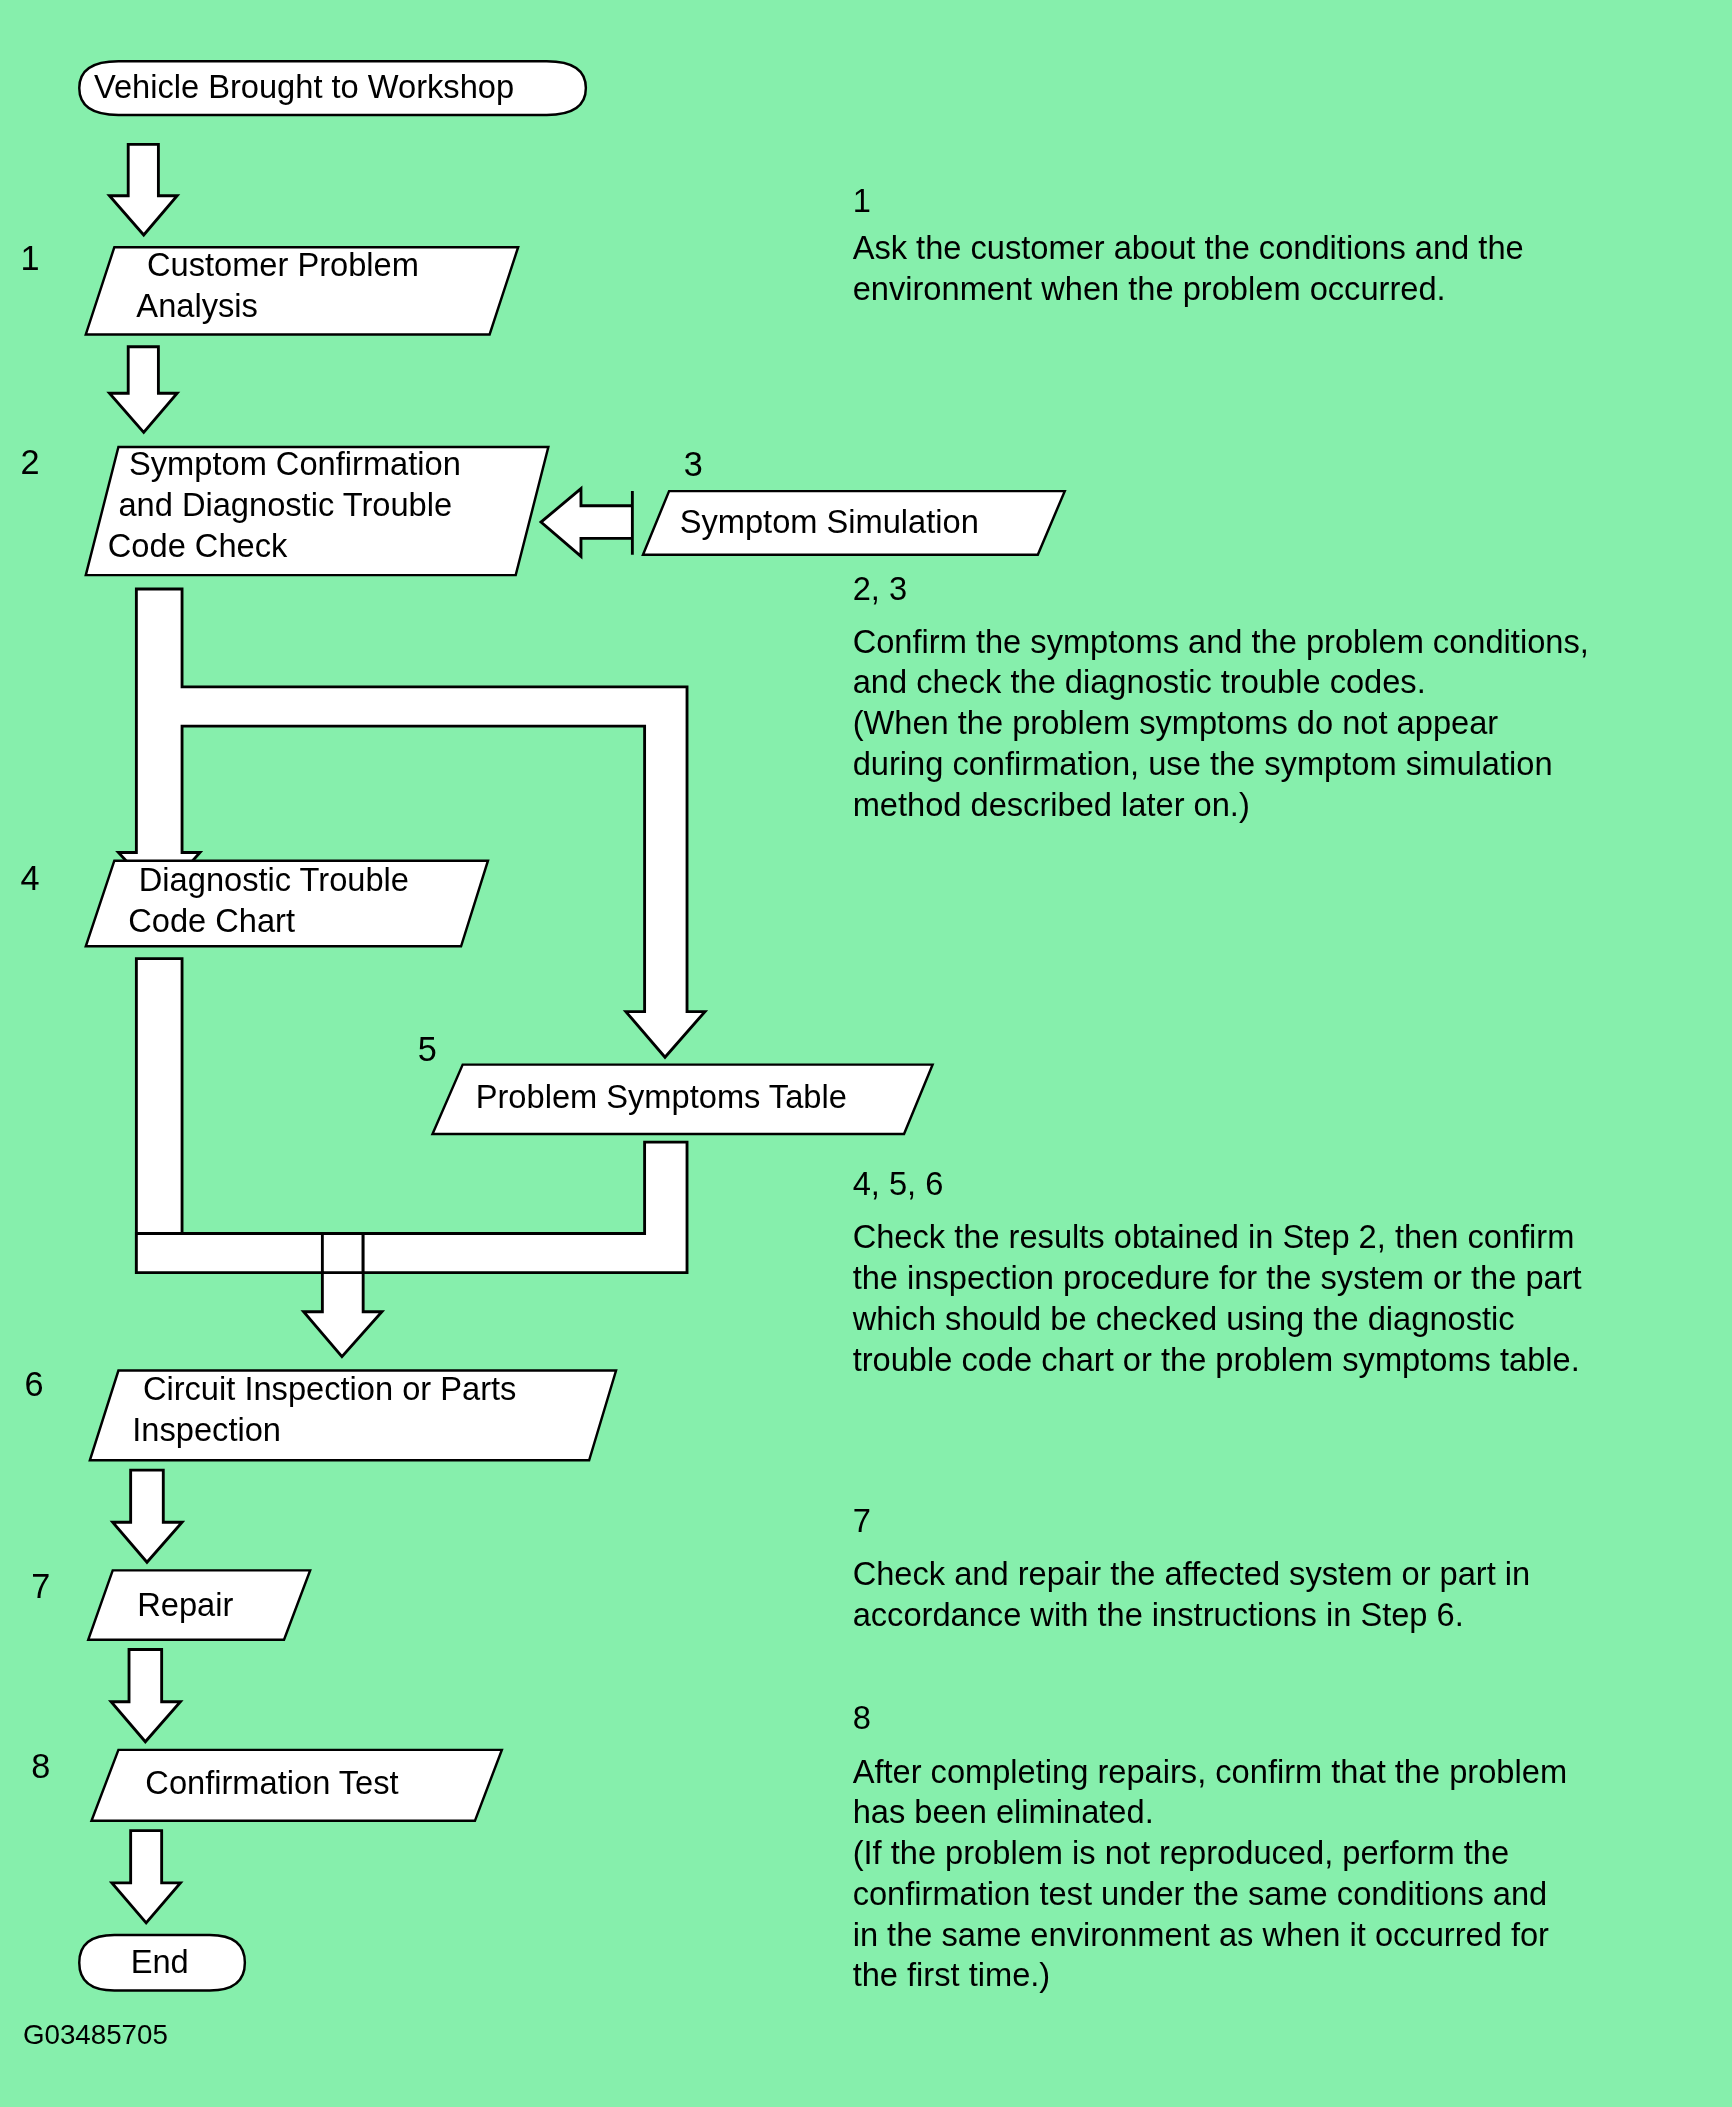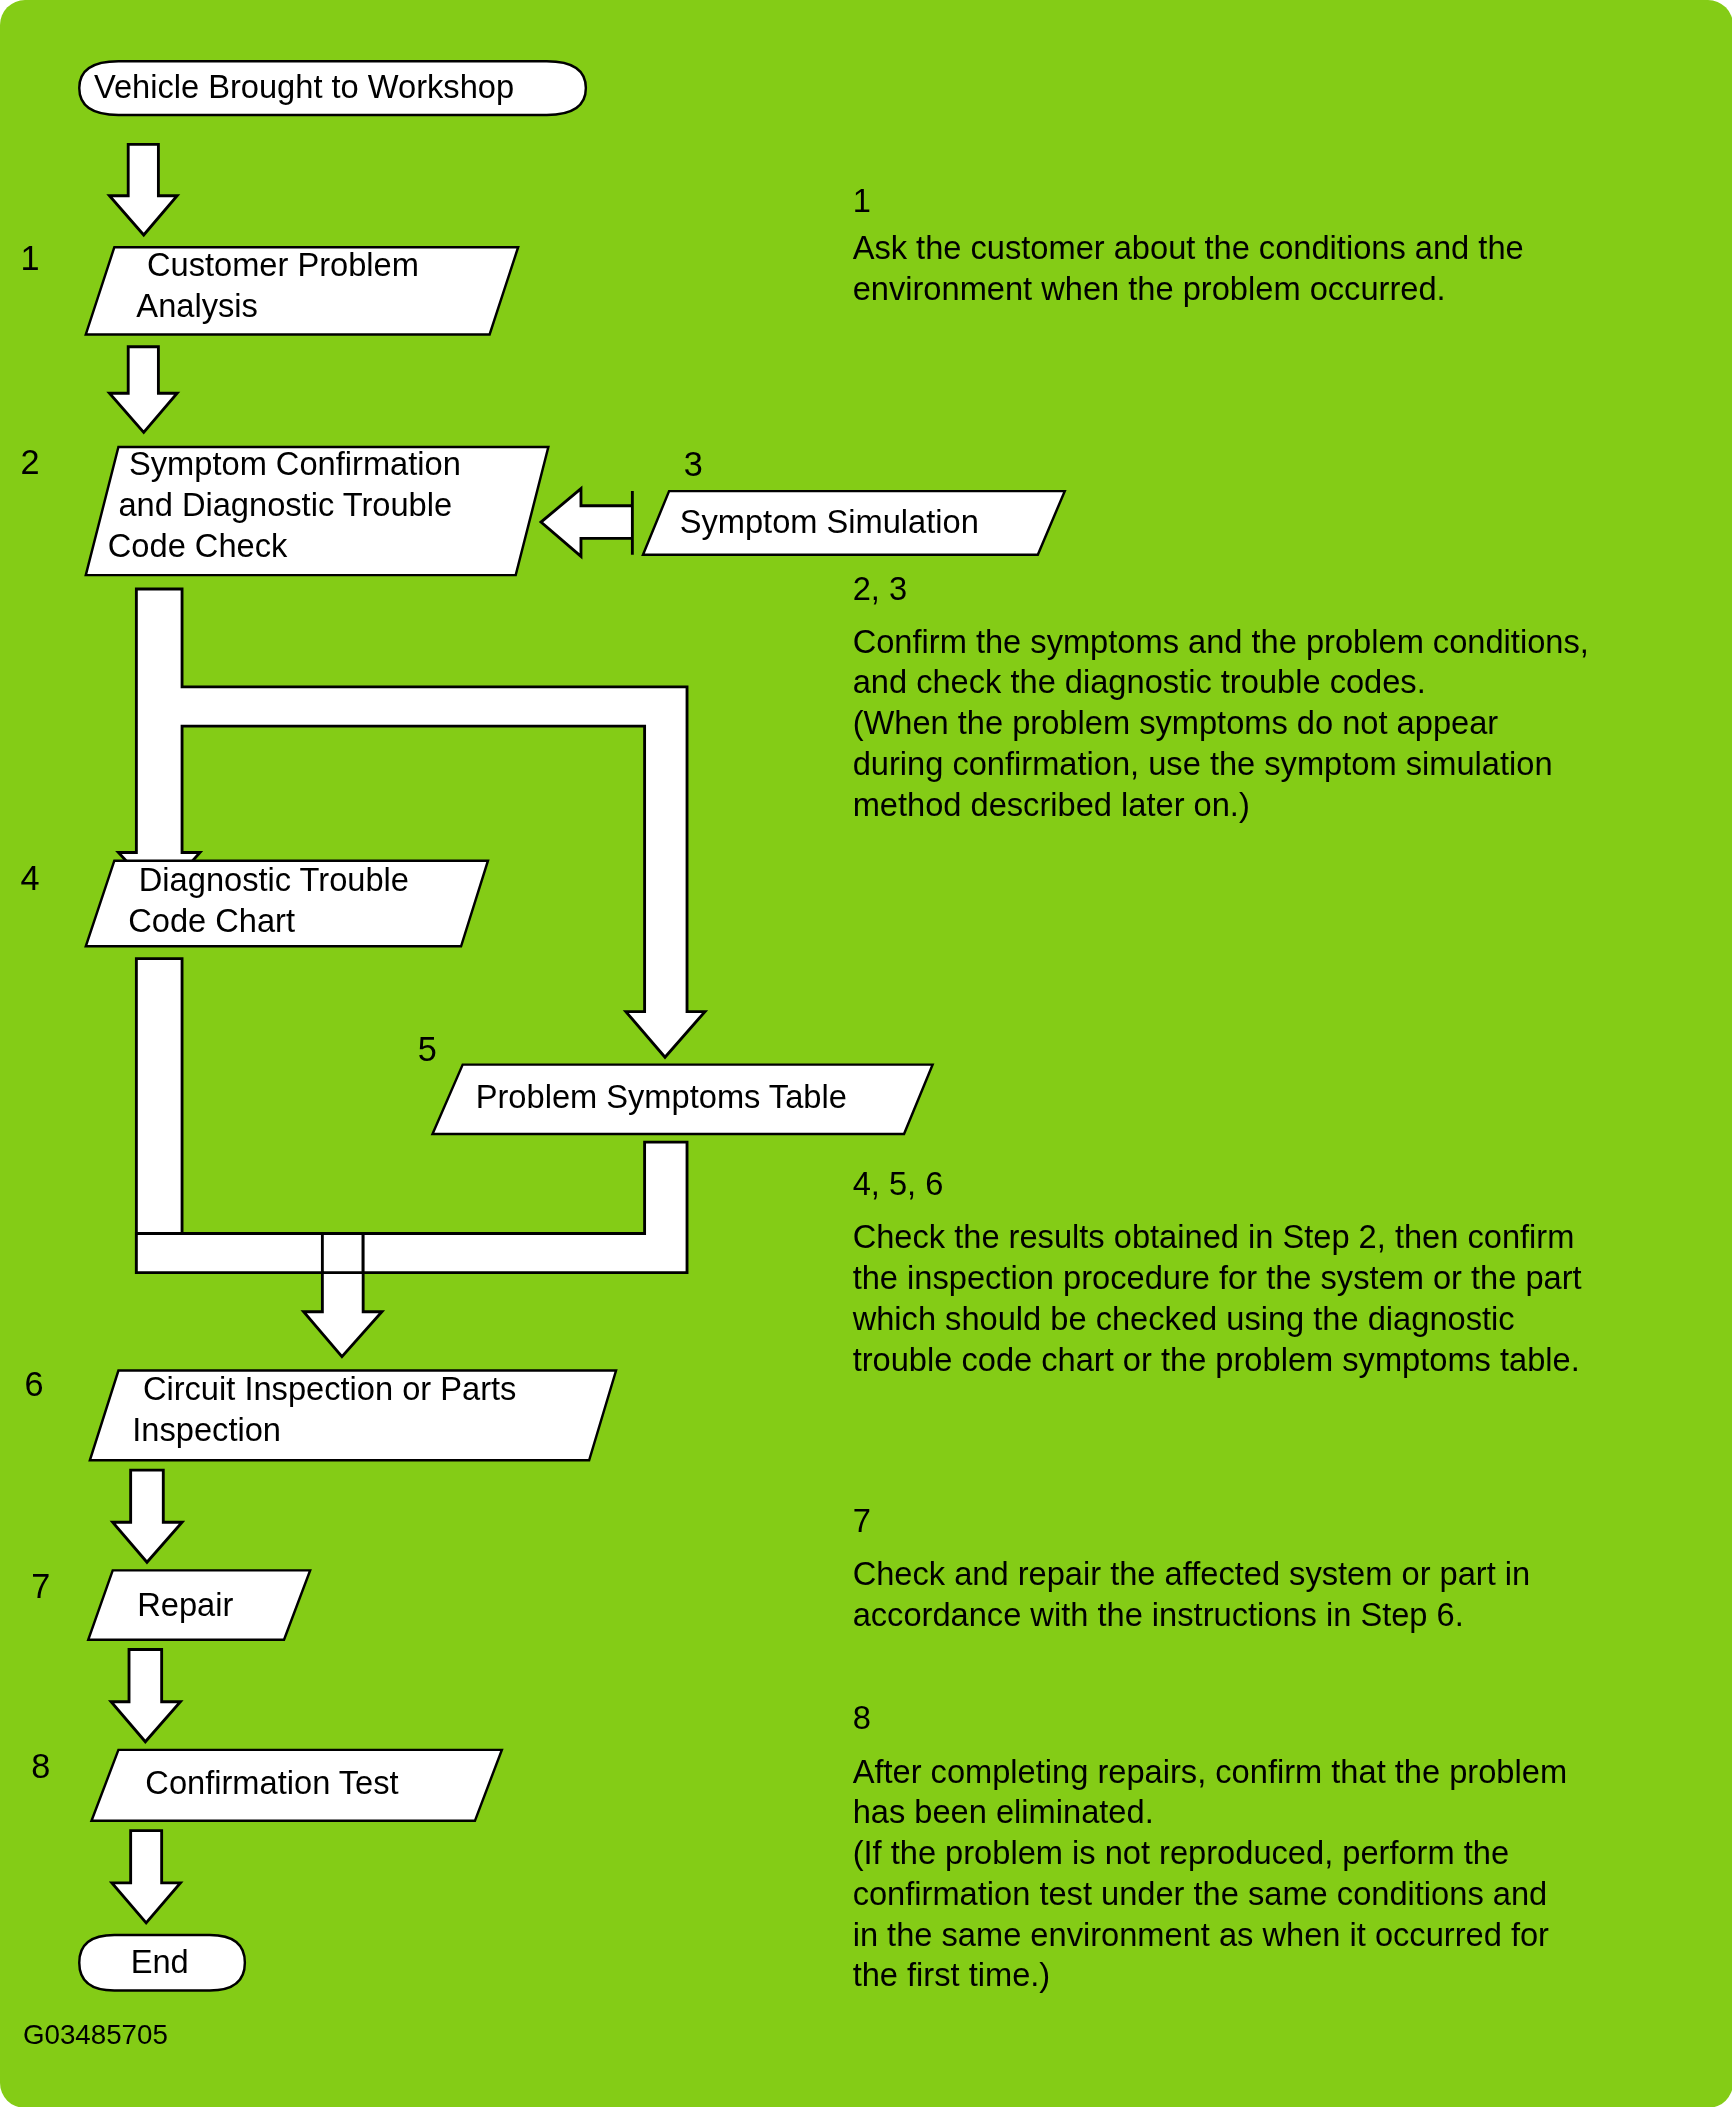--- a/index.html
+++ b/index.html
@@ -8,23 +8,22 @@
     background: #ffffff;
   }
   body {
     font-family: "Liberation Sans", sans-serif;
     color: #000000;
   }
   #page {
     position: relative;
     width: 1733px;
     height: 2108px;
-    background: #84cc16;
+    background: #86efac;
     overflow: hidden;
-    border-radius: 25px;
   }
   svg.flow {
     position: absolute;
     left: 0;
     top: 0;
     width: 1733px;
     height: 2108px;
   }
   .shape-outline {
     fill: #ffffff;

